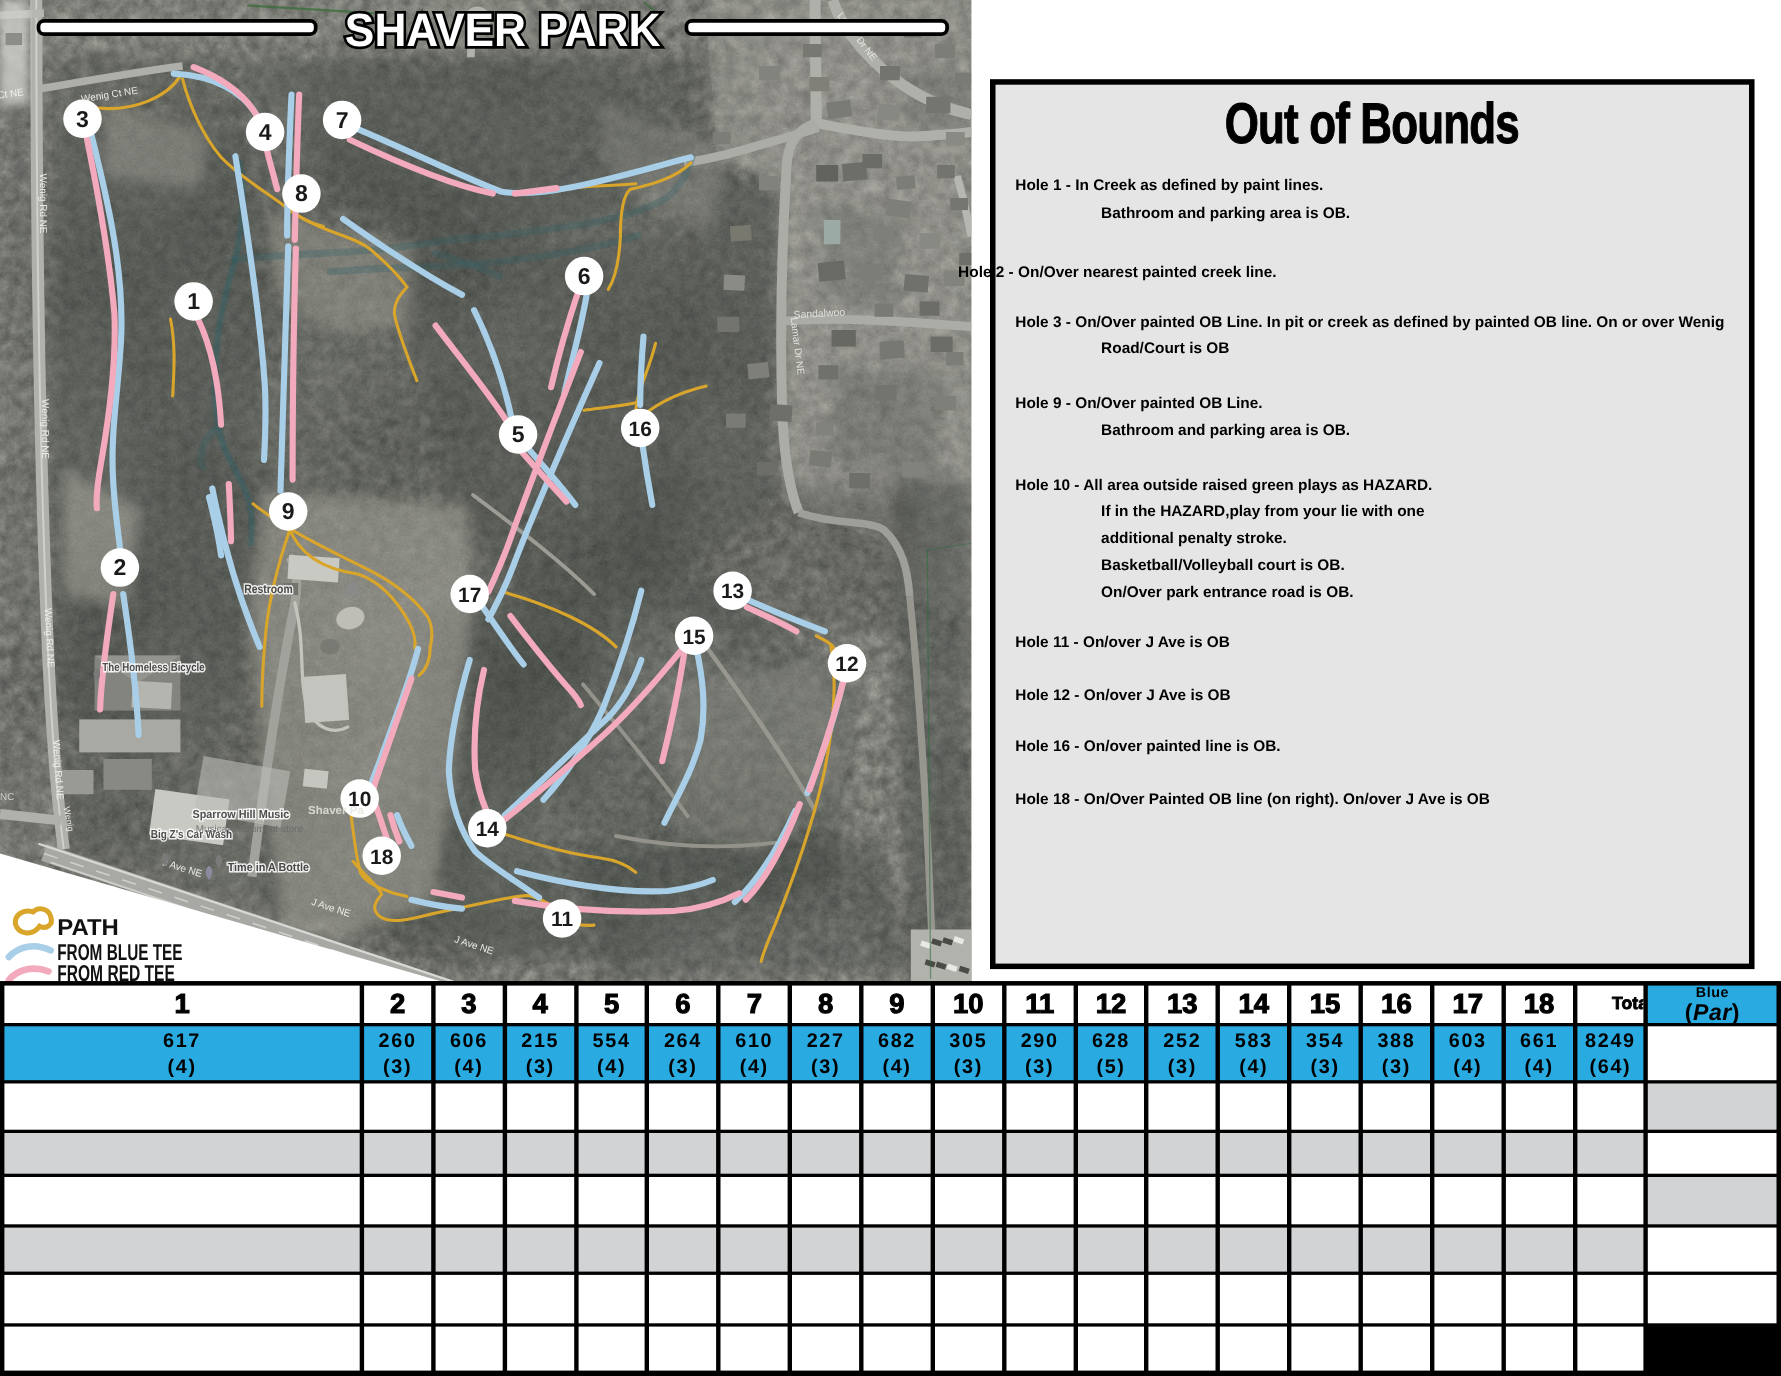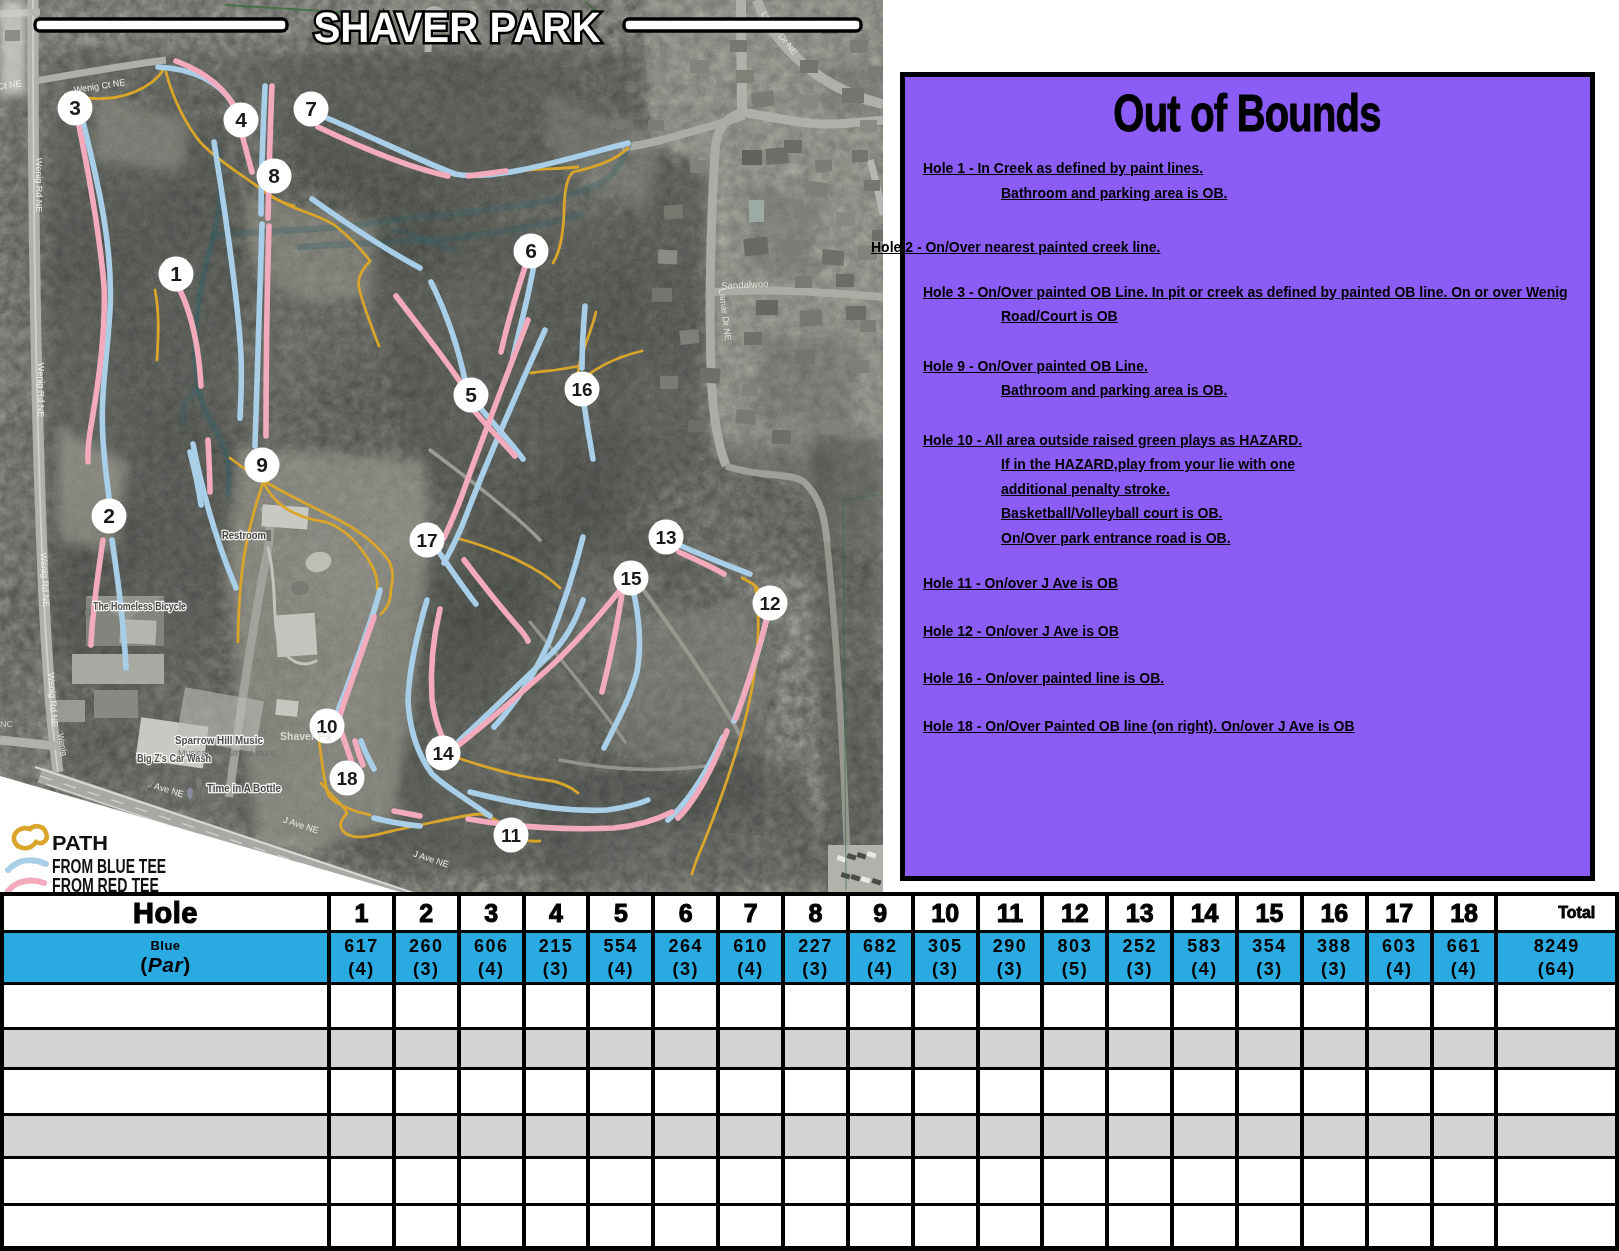--- a/index.html
+++ b/index.html
@@ -1,17 +1,17 @@
 <!DOCTYPE html>
 <html><head><meta charset="utf-8"><style>
 
 html,body{margin:0;padding:0;background:#ffffff;}
 body{width:1619px;height:1251px;position:relative;font-family:"Liberation Sans",sans-serif;overflow:hidden;}
 #map{position:absolute;left:0;top:0;}
-#ob{position:absolute;left:900px;top:72px;width:685px;height:799px;border:5px solid #000;background:#8b5cf6;text-decoration:underline;}
+#ob{position:absolute;left:900px;top:72px;width:685px;height:799px;border:5px solid #000;background:#e5e5e5;}
 #obtitle{text-align:center;margin-top:6px;height:52px;}
 #obtitle span{display:inline-block;font-size:52px;font-weight:bold;letter-spacing:-1px;transform:scaleX(0.768);-webkit-text-stroke:1px #000;transform-origin:center;white-space:nowrap;}
 .obi{font-size:14px;font-weight:bold;line-height:24.5px;margin:0 0 25px 0;padding-left:96px;text-indent:-78px;color:#000;}
 #ob p:first-of-type{margin-top:21px;}
 .obi:nth-of-type(1){margin-bottom:30px;}
 .obi:nth-of-type(2){margin-bottom:20px;padding-left:44px;}
 .obi:nth-of-type(5){margin-bottom:21px;}
 .obi:nth-of-type(6),.obi:nth-of-type(7),.obi:nth-of-type(8){margin-bottom:23px;}
 #tbl{position:absolute;left:0;top:892px;width:1619px;height:359px;background:#000;box-sizing:border-box;
  border-left:4px solid #000;border-right:4px solid #000;border-top:4px solid #000;border-bottom:5px solid #000;
@@ -377,21 +377,20 @@
 <p class="obi">Hole 2 - On/Over nearest painted creek line.</p>
 <p class="obi">Hole 3 - On/Over painted OB Line. In pit or creek as defined by painted OB line. On or over Wenig Road/Court is OB</p>
 <p class="obi">Hole 9 - On/Over painted OB Line.<br>Bathroom and parking area is OB.</p>
 <p class="obi">Hole 10 - All area outside raised green plays as HAZARD.<br>If in the HAZARD,play from your lie with one<br>additional penalty stroke.<br>Basketball/Volleyball court is OB.<br>On/Over park entrance road is OB.</p>
 <p class="obi">Hole 11 - On/over J Ave is OB</p>
 <p class="obi">Hole 12 - On/over J Ave is OB</p>
 <p class="obi">Hole 16 - On/over painted line is OB.</p>
 <p class="obi">Hole 18 - On/Over Painted OB line (on right). On/over J Ave is OB</p>
 </div>
 <div id="tbl">
-<div class="cell h hole">Hole</div>
 <div class="cell h">1</div>
 <div class="cell h">2</div>
 <div class="cell h">3</div>
 <div class="cell h">4</div>
 <div class="cell h">5</div>
 <div class="cell h">6</div>
 <div class="cell h">7</div>
 <div class="cell h">8</div>
 <div class="cell h">9</div>
 <div class="cell h">10</div>
@@ -446,21 +445,21 @@
     </div>
 <div class="cell b">
       <div class="d">305</div>
       <div class="d">(3)</div>
     </div>
 <div class="cell b">
       <div class="d">290</div>
       <div class="d">(3)</div>
     </div>
 <div class="cell b">
-      <div class="d">803</div>
+      <div class="d">628</div>
       <div class="d">(5)</div>
     </div>
 <div class="cell b">
       <div class="d">252</div>
       <div class="d">(3)</div>
     </div>
 <div class="cell b">
       <div class="d">583</div>
       <div class="d">(4)</div>
     </div>

